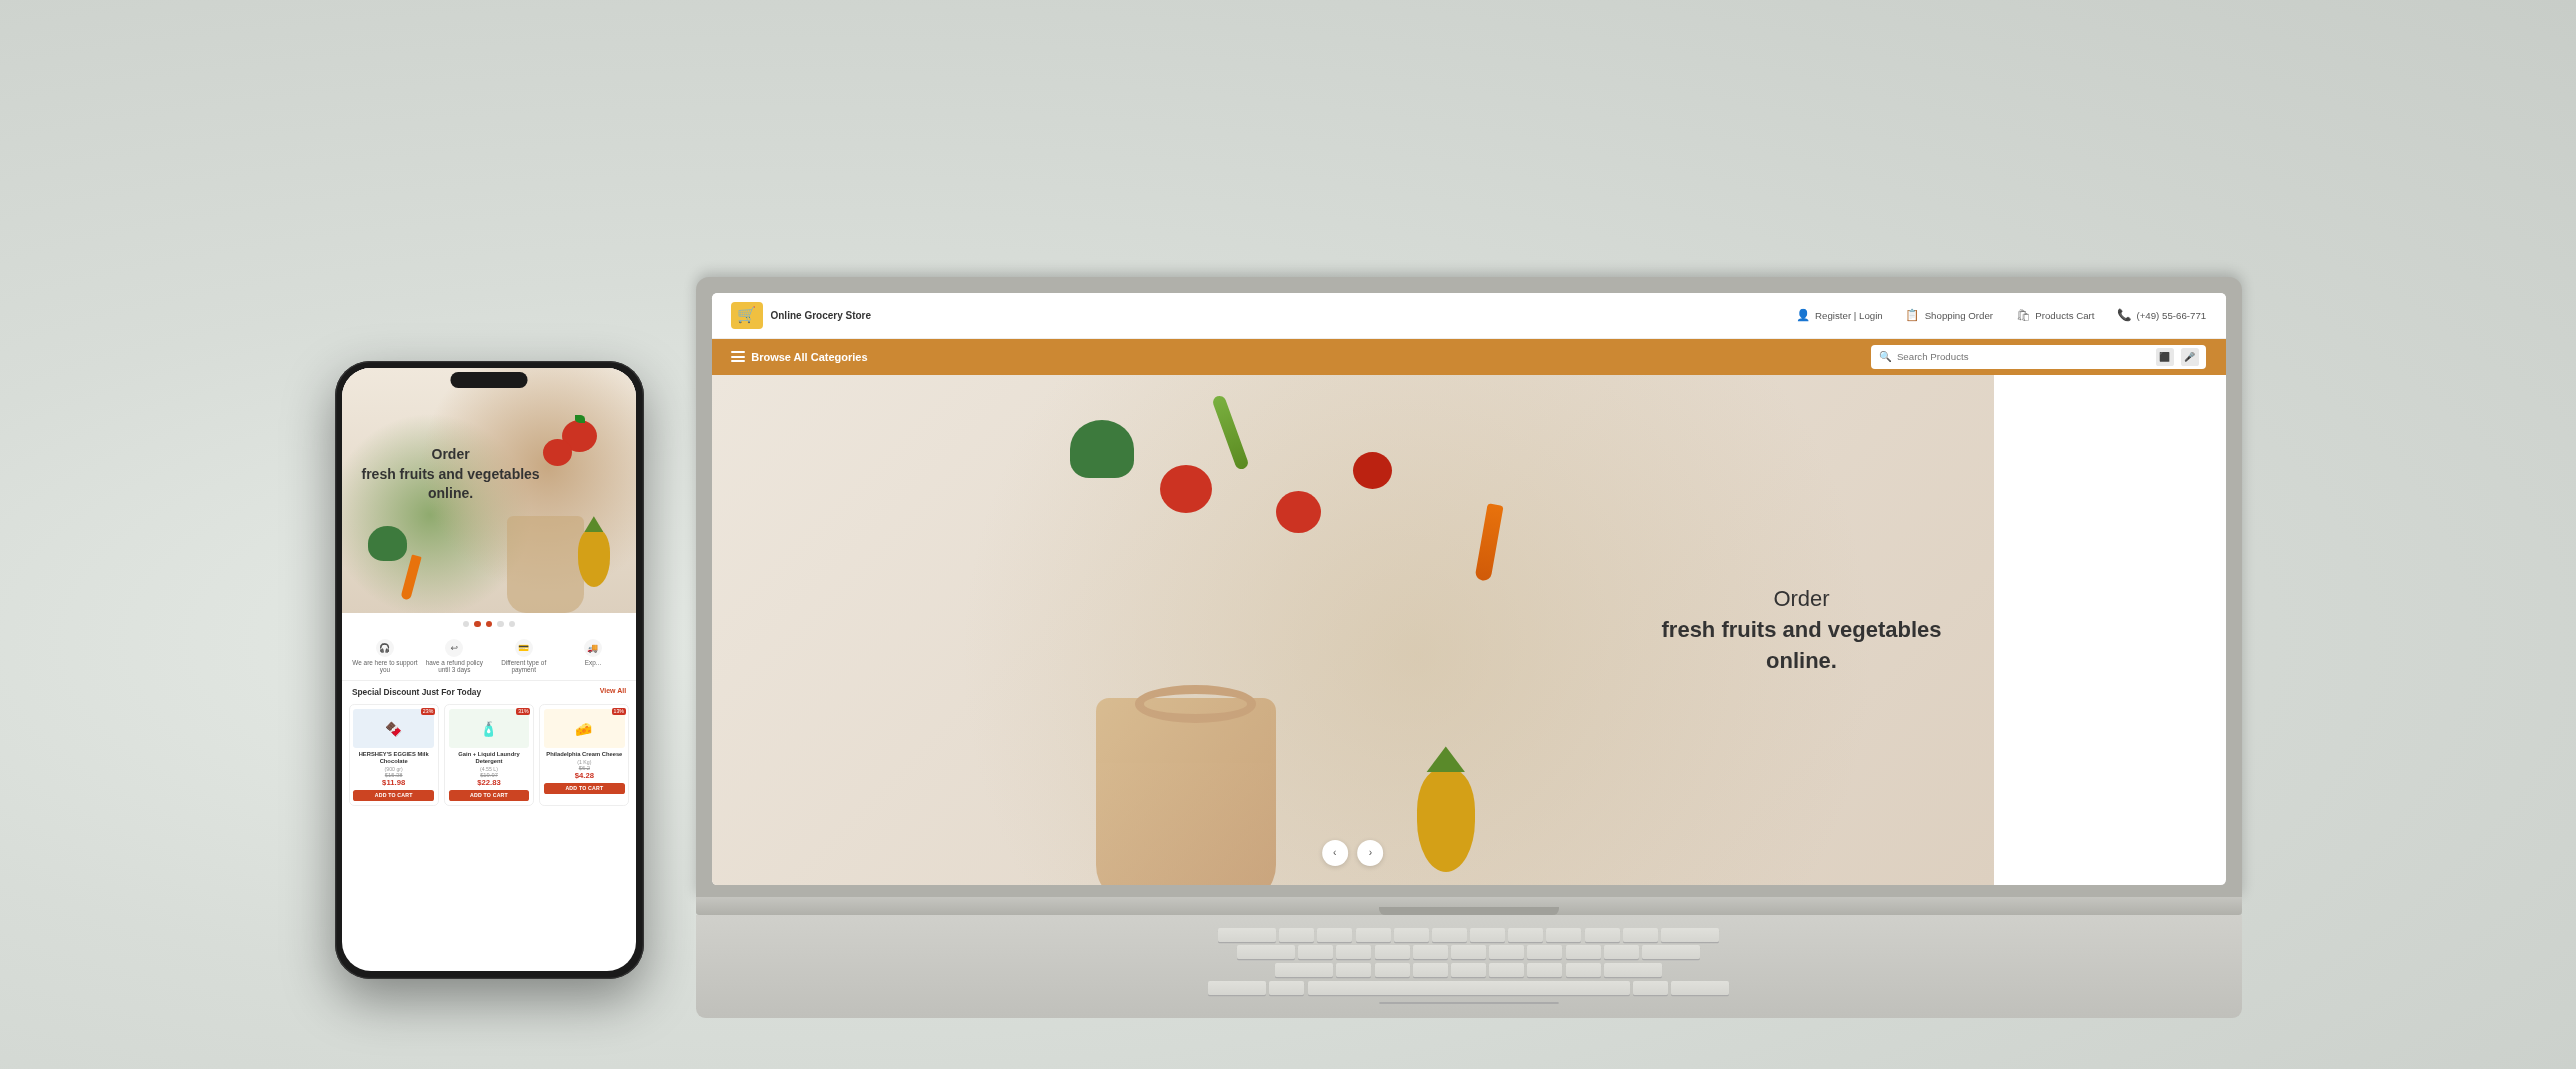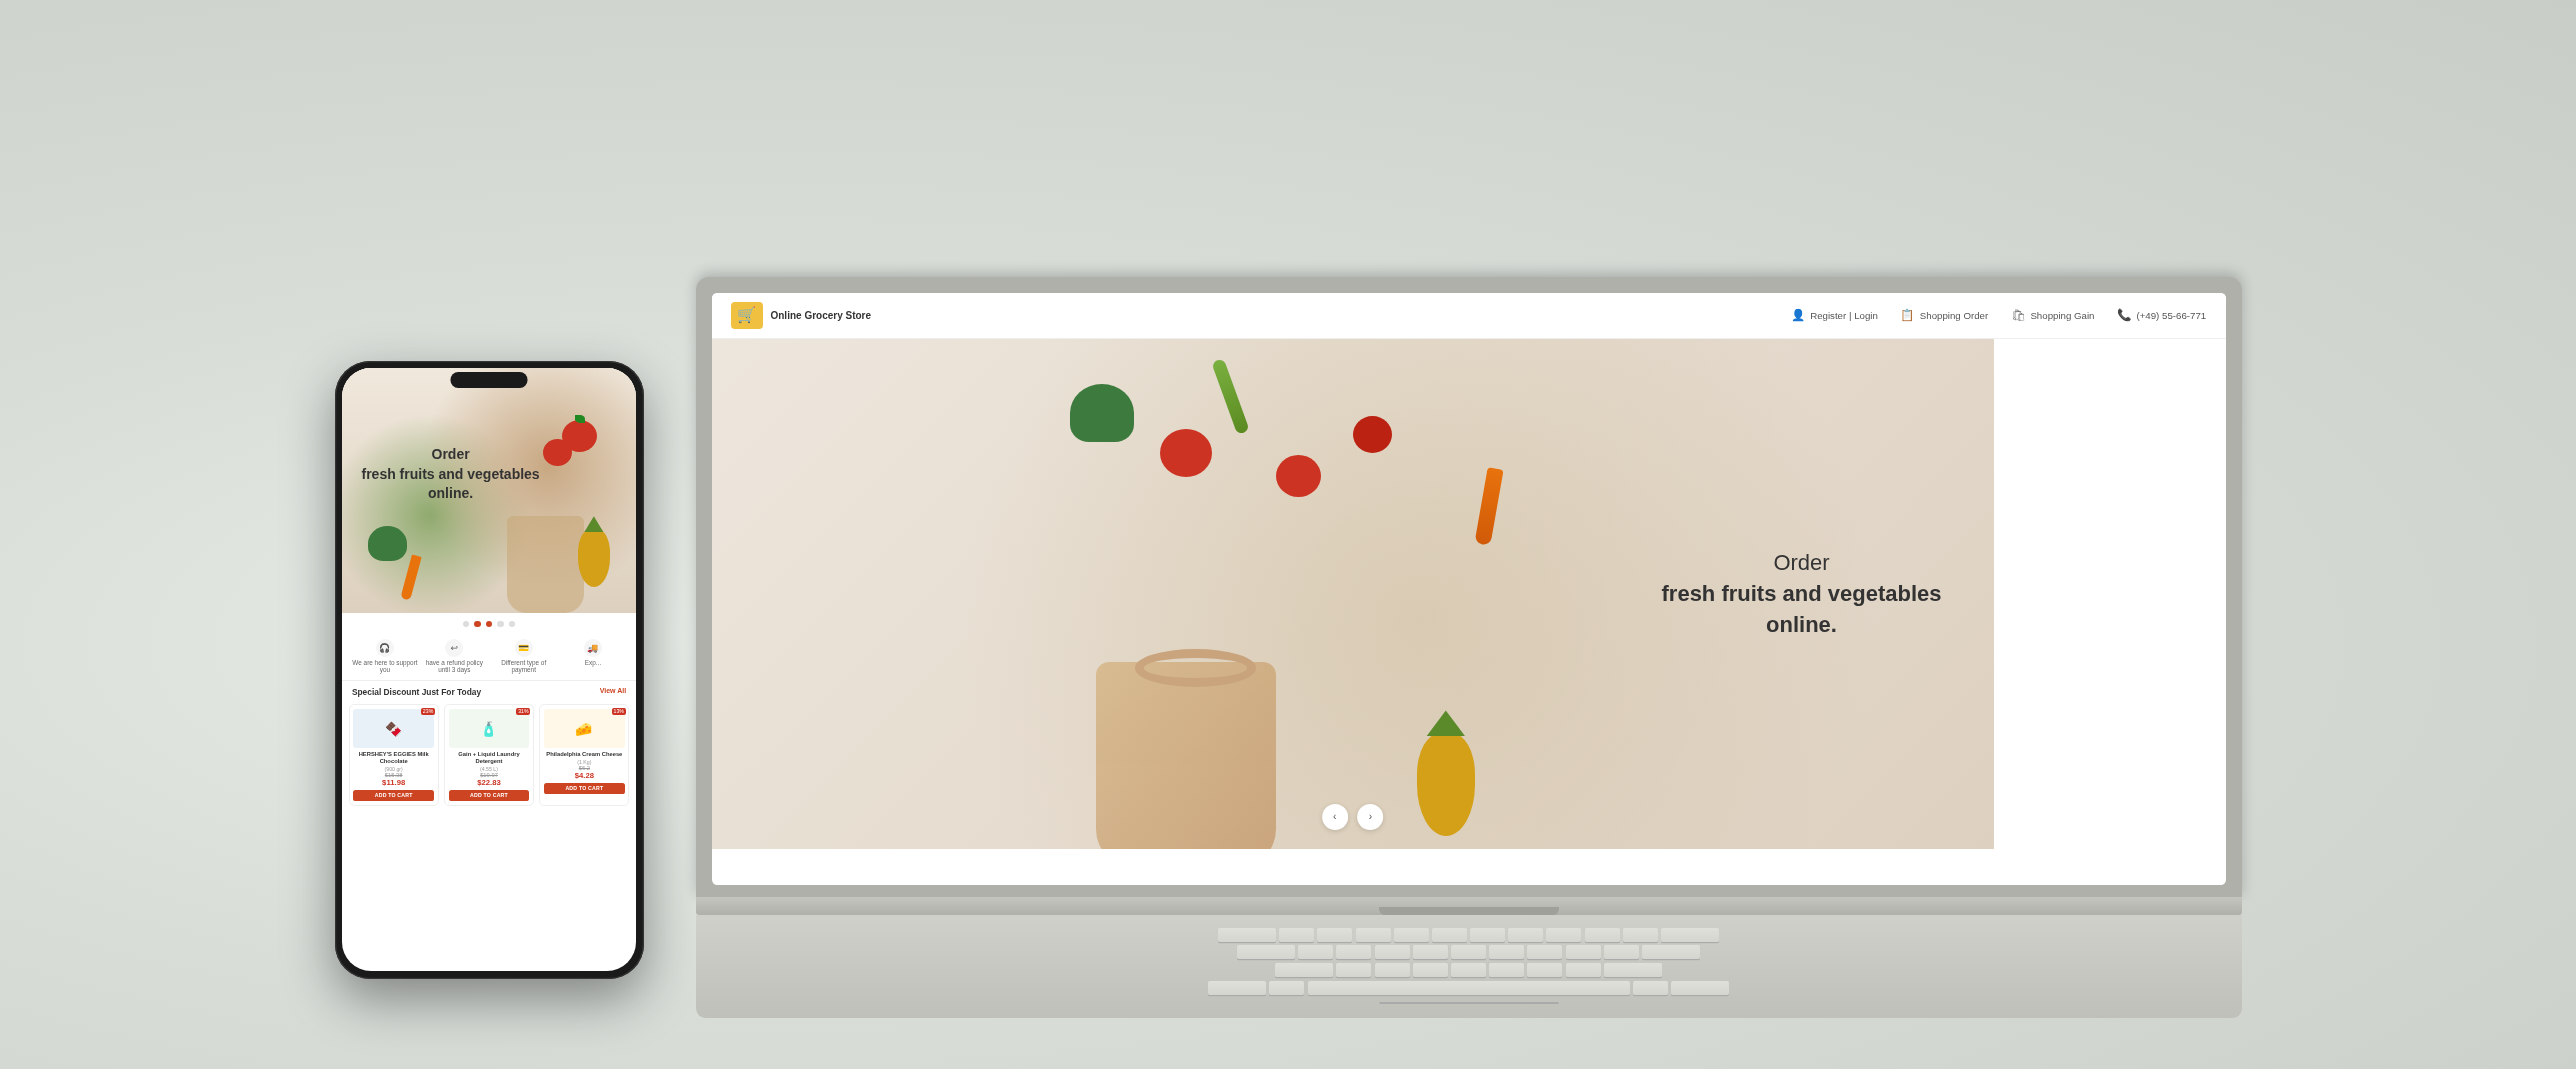--- a/index.html
+++ b/index.html
@@ -729,29 +729,51 @@
               <div class="nav-item">
                 <span class="nav-icon">👤</span>
                 <span>Register | Login</span>
               </div>
               <div class="nav-item">
                 <span class="nav-icon">📋</span>
                 <span>Shopping Order</span>
               </div>
               <div class="nav-item">
                 <span class="nav-icon">🛍</span>
-                <span>Shopping Gain</span>
+                <span>Products Cart</span>
               </div>
               <div class="phone-number">
                 <span class="nav-icon">📞</span>
                 <span>(+49) 55-66-771</span>
               </div>
             </div>
           </div>
 
+          <div class="category-bar">
+            <div class="browse-btn">
+              <div class="browse-icon">
+                <div class="browse-line"></div>
+                <div class="browse-line"></div>
+                <div class="browse-line"></div>
+              </div>
+              <span>Browse All Categories</span>
+            </div>
+            <div class="search-bar">
+              <span class="search-icon-laptop">🔍</span>
+              <input class="search-input-laptop" type="text" placeholder="Search Products" style="">
+              <div class="search-actions">
+                <div class="search-action-btn">
+                  <span>⬛</span>
+                </div>
+                <div class="search-action-btn">
+                  <span>🎤</span>
+                </div>
+              </div>
+            </div>
+          </div>
 
           <div class="site-main">
 
             <div class="hero-section">
               <div class="hero-bg-veggies"></div>
 
               <div class="hero-veg h-bag"></div>
               <div class="hero-veg h-broccoli"></div>
               <div class="hero-veg h-tomato1"></div>
               <div class="hero-veg h-tomato2"></div>

